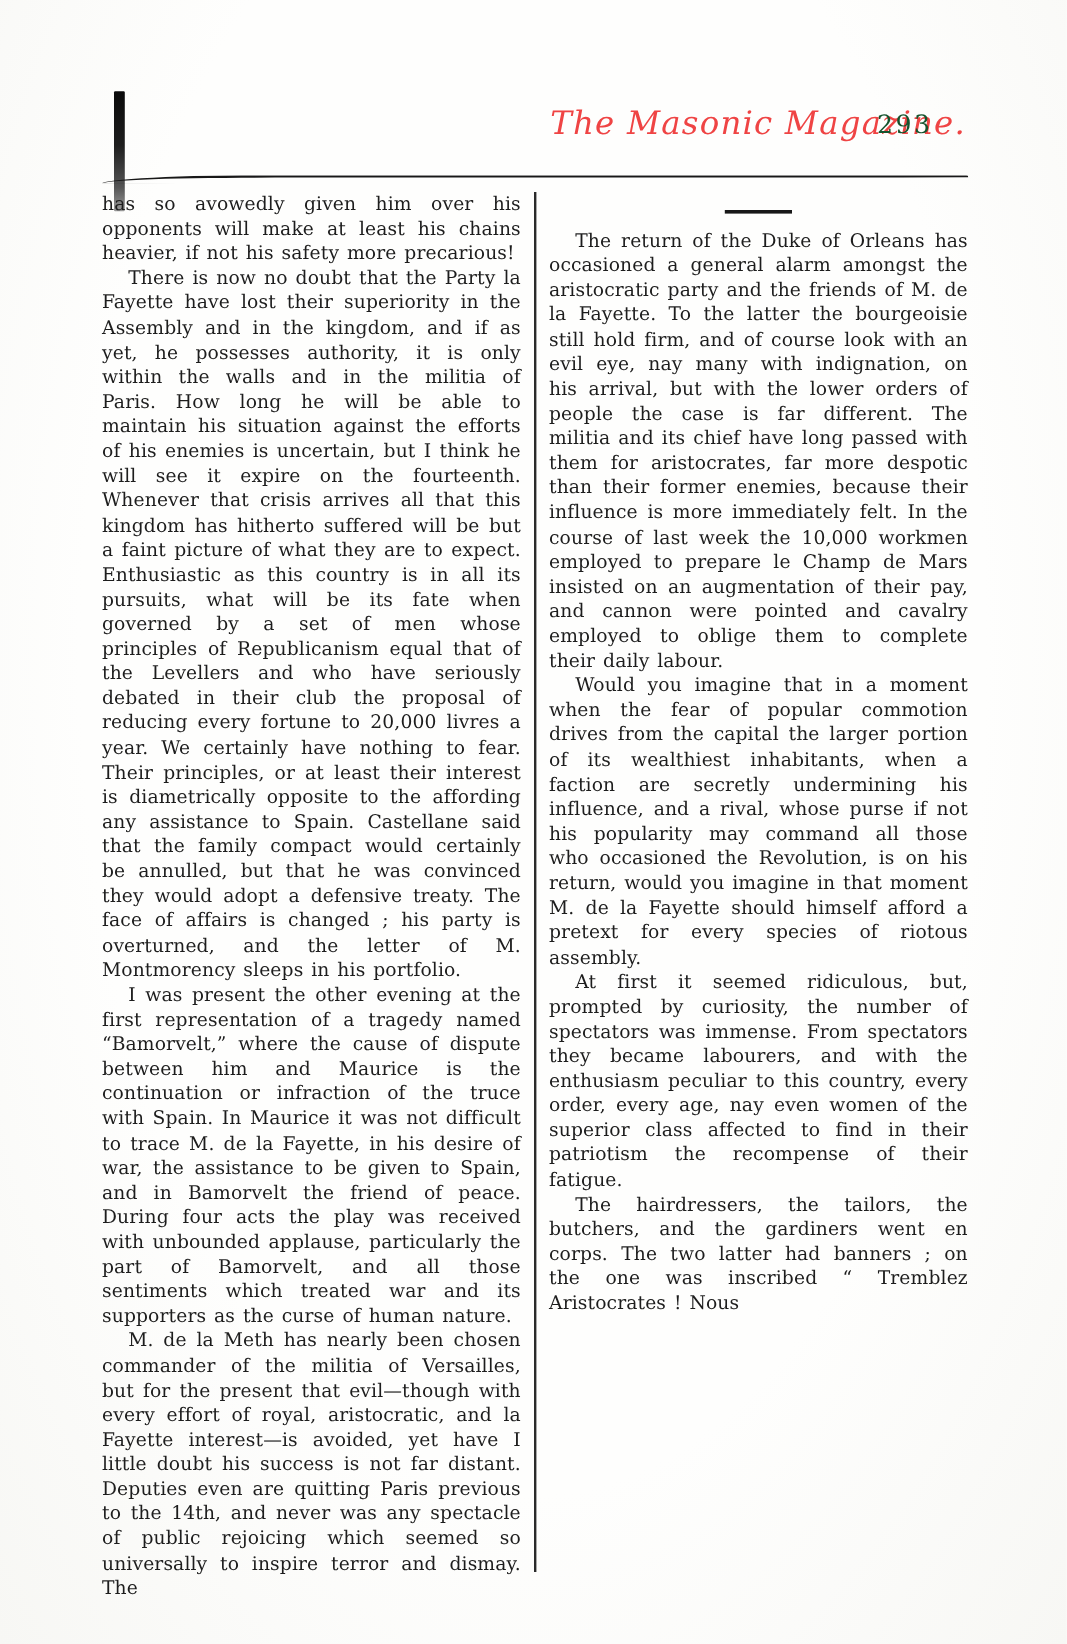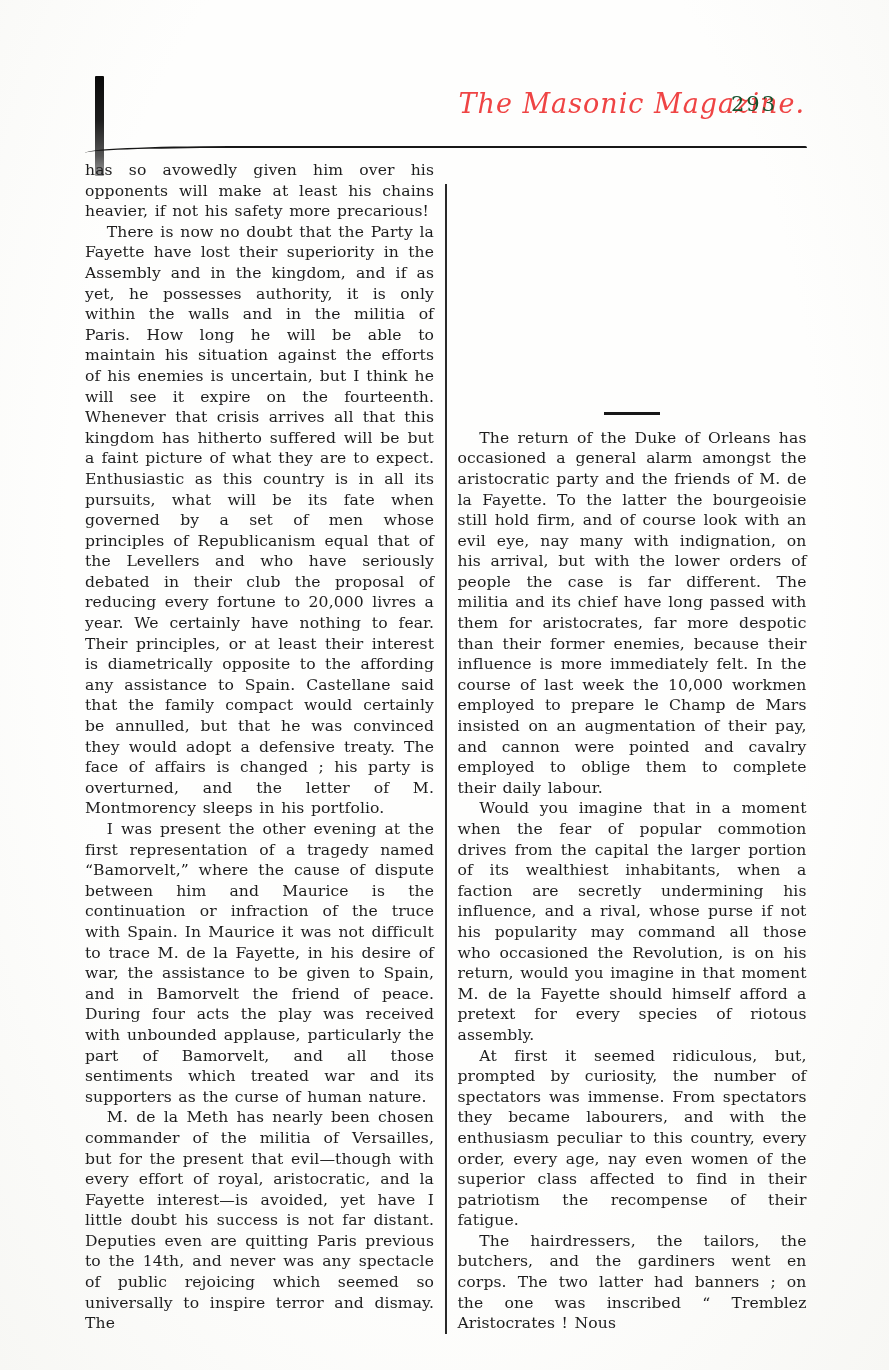--- a/index.html
+++ b/index.html
@@ -64,21 +64,21 @@
     border-radius: 100% 8px 0 0 / 500% 10px 0 0;
   }
 
   
   .columns {
     position: absolute;
     top: 160px;
     left: 85px;
     width: 722px;
     display: flex;
-    align-items: flex-end;
+    align-items: flex-start;
   }
   .col {
     width: 349px;
     text-align: justify;
     font-size: 15.6px;
     line-height: 20.6px;
     letter-spacing: 0.1px;
     word-spacing: 1.5px;
     color: #1d1d1d;
   }

